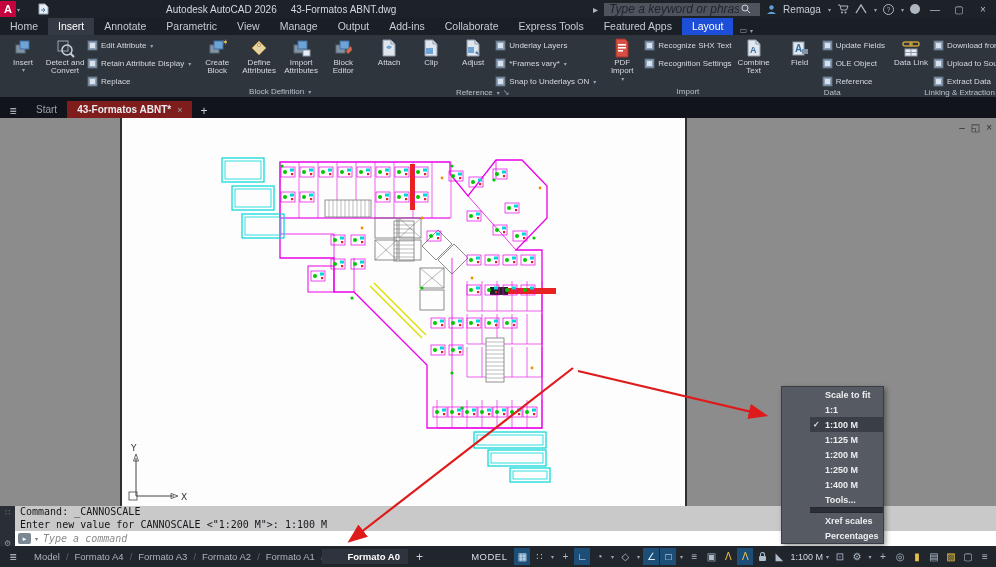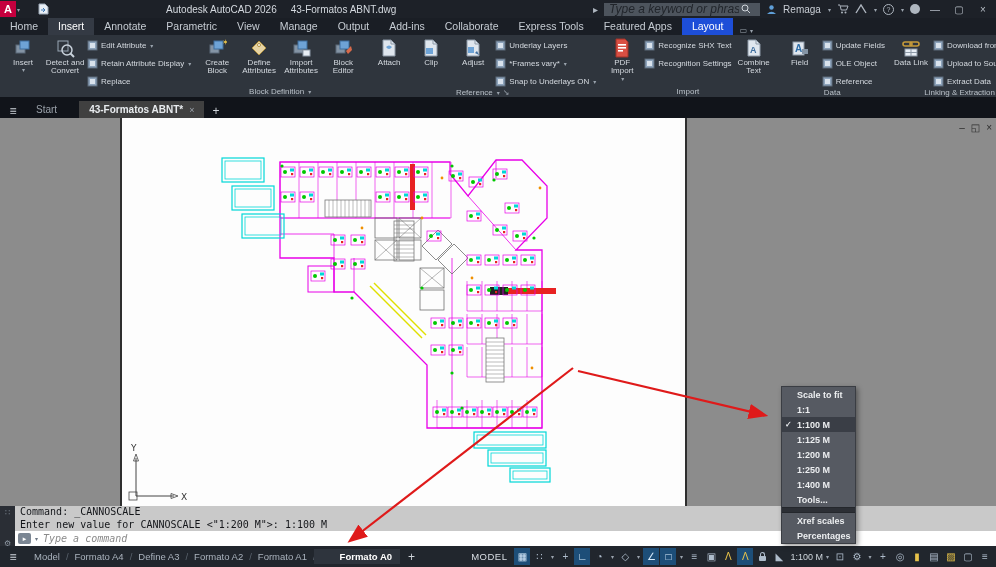--- a/index.html
+++ b/index.html
@@ -37,31 +37,31 @@
   .panel-divider{width:1px;background:#232830;height:58px;margin-top:2px;}
   .big-btn{width:40px;display:flex;flex-direction:column;align-items:center;color:#d5dae0;font-size:8px;text-align:center;line-height:1.05;}
   .big-btn .bic{height:22px;display:flex;align-items:center;}
   .small-col{display:flex;flex-direction:column;justify-content:flex-start;gap:4px;padding-top:1px;}
   .small-btn{display:flex;align-items:center;gap:3px;color:#d5dae0;font-size:8px;white-space:nowrap;height:14px;}
   .lnch{color:#9aa3ad;font-size:8px;}
   
   #filetabs{left:0;top:97px;width:996px;height:21px;background:#11141a;display:flex;align-items:flex-end;color:#9aa1a9;font-size:10px;}
   #ft-menu{width:26px;color:#cfd4da;font-size:12px;text-align:center;}
   .ftab{padding:3px 10px;display:flex;gap:6px;align-items:center;}
-  .ftab.active{background:#404040;color:#e8ebee;font-weight:bold;margin-left:12px;}
+  .ftab.active{background:#7f1d1d;color:#e8ebee;font-weight:bold;}
   .ftab .x{color:#9aa1a9;font-weight:normal;font-size:9px;}
   #ft-new{color:#cfd4da;padding:0 8px;font-size:12px;}
   
   #canvas{left:0;top:118px;width:996px;height:388px;background:#8c8c8c;}
   #paper{position:absolute;left:120px;top:0;width:563px;height:388px;background:#fdfdfd;
          border-left:2px solid #2e2e2e;border-right:2px solid #2e2e2e;}
   #vp-controls{position:absolute;right:4px;top:4px;display:flex;gap:6px;color:#2d2d2d;font-size:10px;}
   
   #scale-menu{left:781px;top:386px;width:73px;background:#565a62;border:1px solid #3a3d43;z-index:60;
-              box-shadow:2px 2px 5px rgba(0,0,0,.4);font-size:9px;color:#eceef0;font-weight:bold;}
+              box-shadow:2px 2px 5px rgba(0,0,0,.4);font-size:9px;color:#eceef0;font-weight:bold;padding-left:28px;}
   .mi{height:15px;display:flex;align-items:center;padding-left:15px;position:relative;}
   .mi.selected{background:#3a3e46;}
   .mi .chk{position:absolute;left:3px;font-size:8px;}
   .msep{height:4px;background:#2c2f35;border-top:1px solid #24272c;border-bottom:1px solid #24272c;}
   
   #cmd{left:0;top:506px;width:996px;height:40px;background:#2a2e35;}
   #cmd-grip{position:absolute;left:0;top:0;width:15px;height:40px;background:#2a2e35;color:#8d97a2;
             font-size:8px;display:flex;flex-direction:column;align-items:center;justify-content:space-between;padding:2px 0;}
   #cmd-hist{position:absolute;left:15px;top:0;width:981px;height:25px;background:#c9c9c9;
             font-family:"DejaVu Sans Mono",monospace;font-size:10px;color:#14161a;line-height:12.5px;padding-left:5px;}
@@ -935,21 +935,21 @@
   </div>
 </div>
 
 <div id="bottombar" class="abs">
   <div id="bb-menu">≡</div>
   <div id="bb-tabs" style="display:flex;align-items:center;">
       <span class="ltab">Model</span>
       <span class="lsep">/</span>
       <span class="ltab">Formato A4</span>
       <span class="lsep">/</span>
-      <span class="ltab">Define A3</span>
+      <span class="ltab">Formato A3</span>
       <span class="lsep">/</span>
       <span class="ltab">Formato A2</span>
       <span class="lsep">/</span>
       <span class="ltab">Formato A1</span>
       <span class="lsep">/</span>
       <span class="ltab active">Formato A0</span>
     </div>
   <div id="bb-new">+</div>
   <div id="bb-right">
     <span id="model-btn">MODEL</span>

